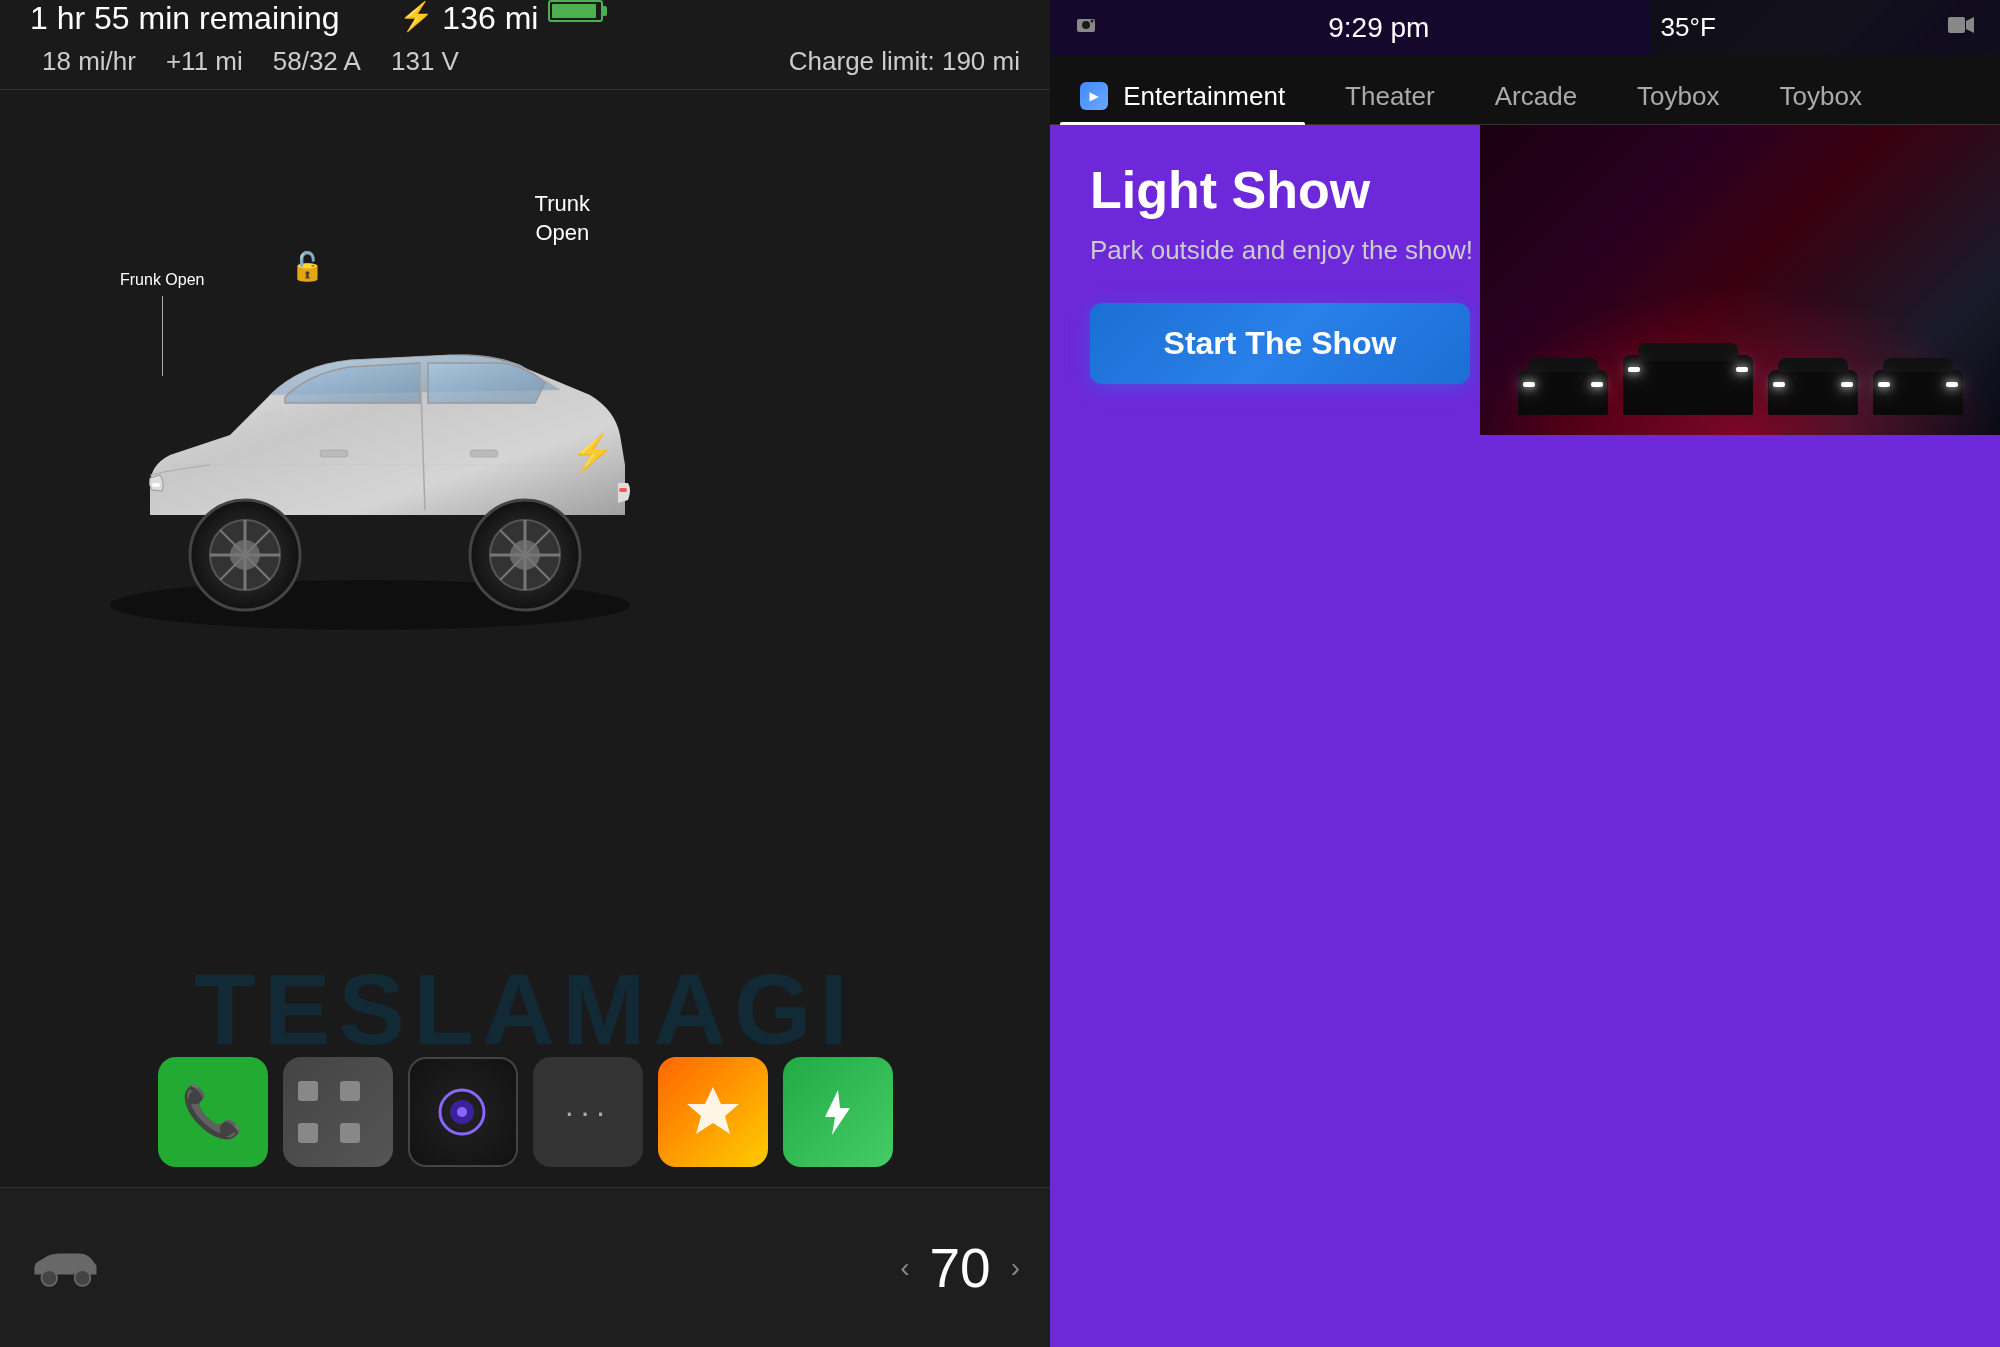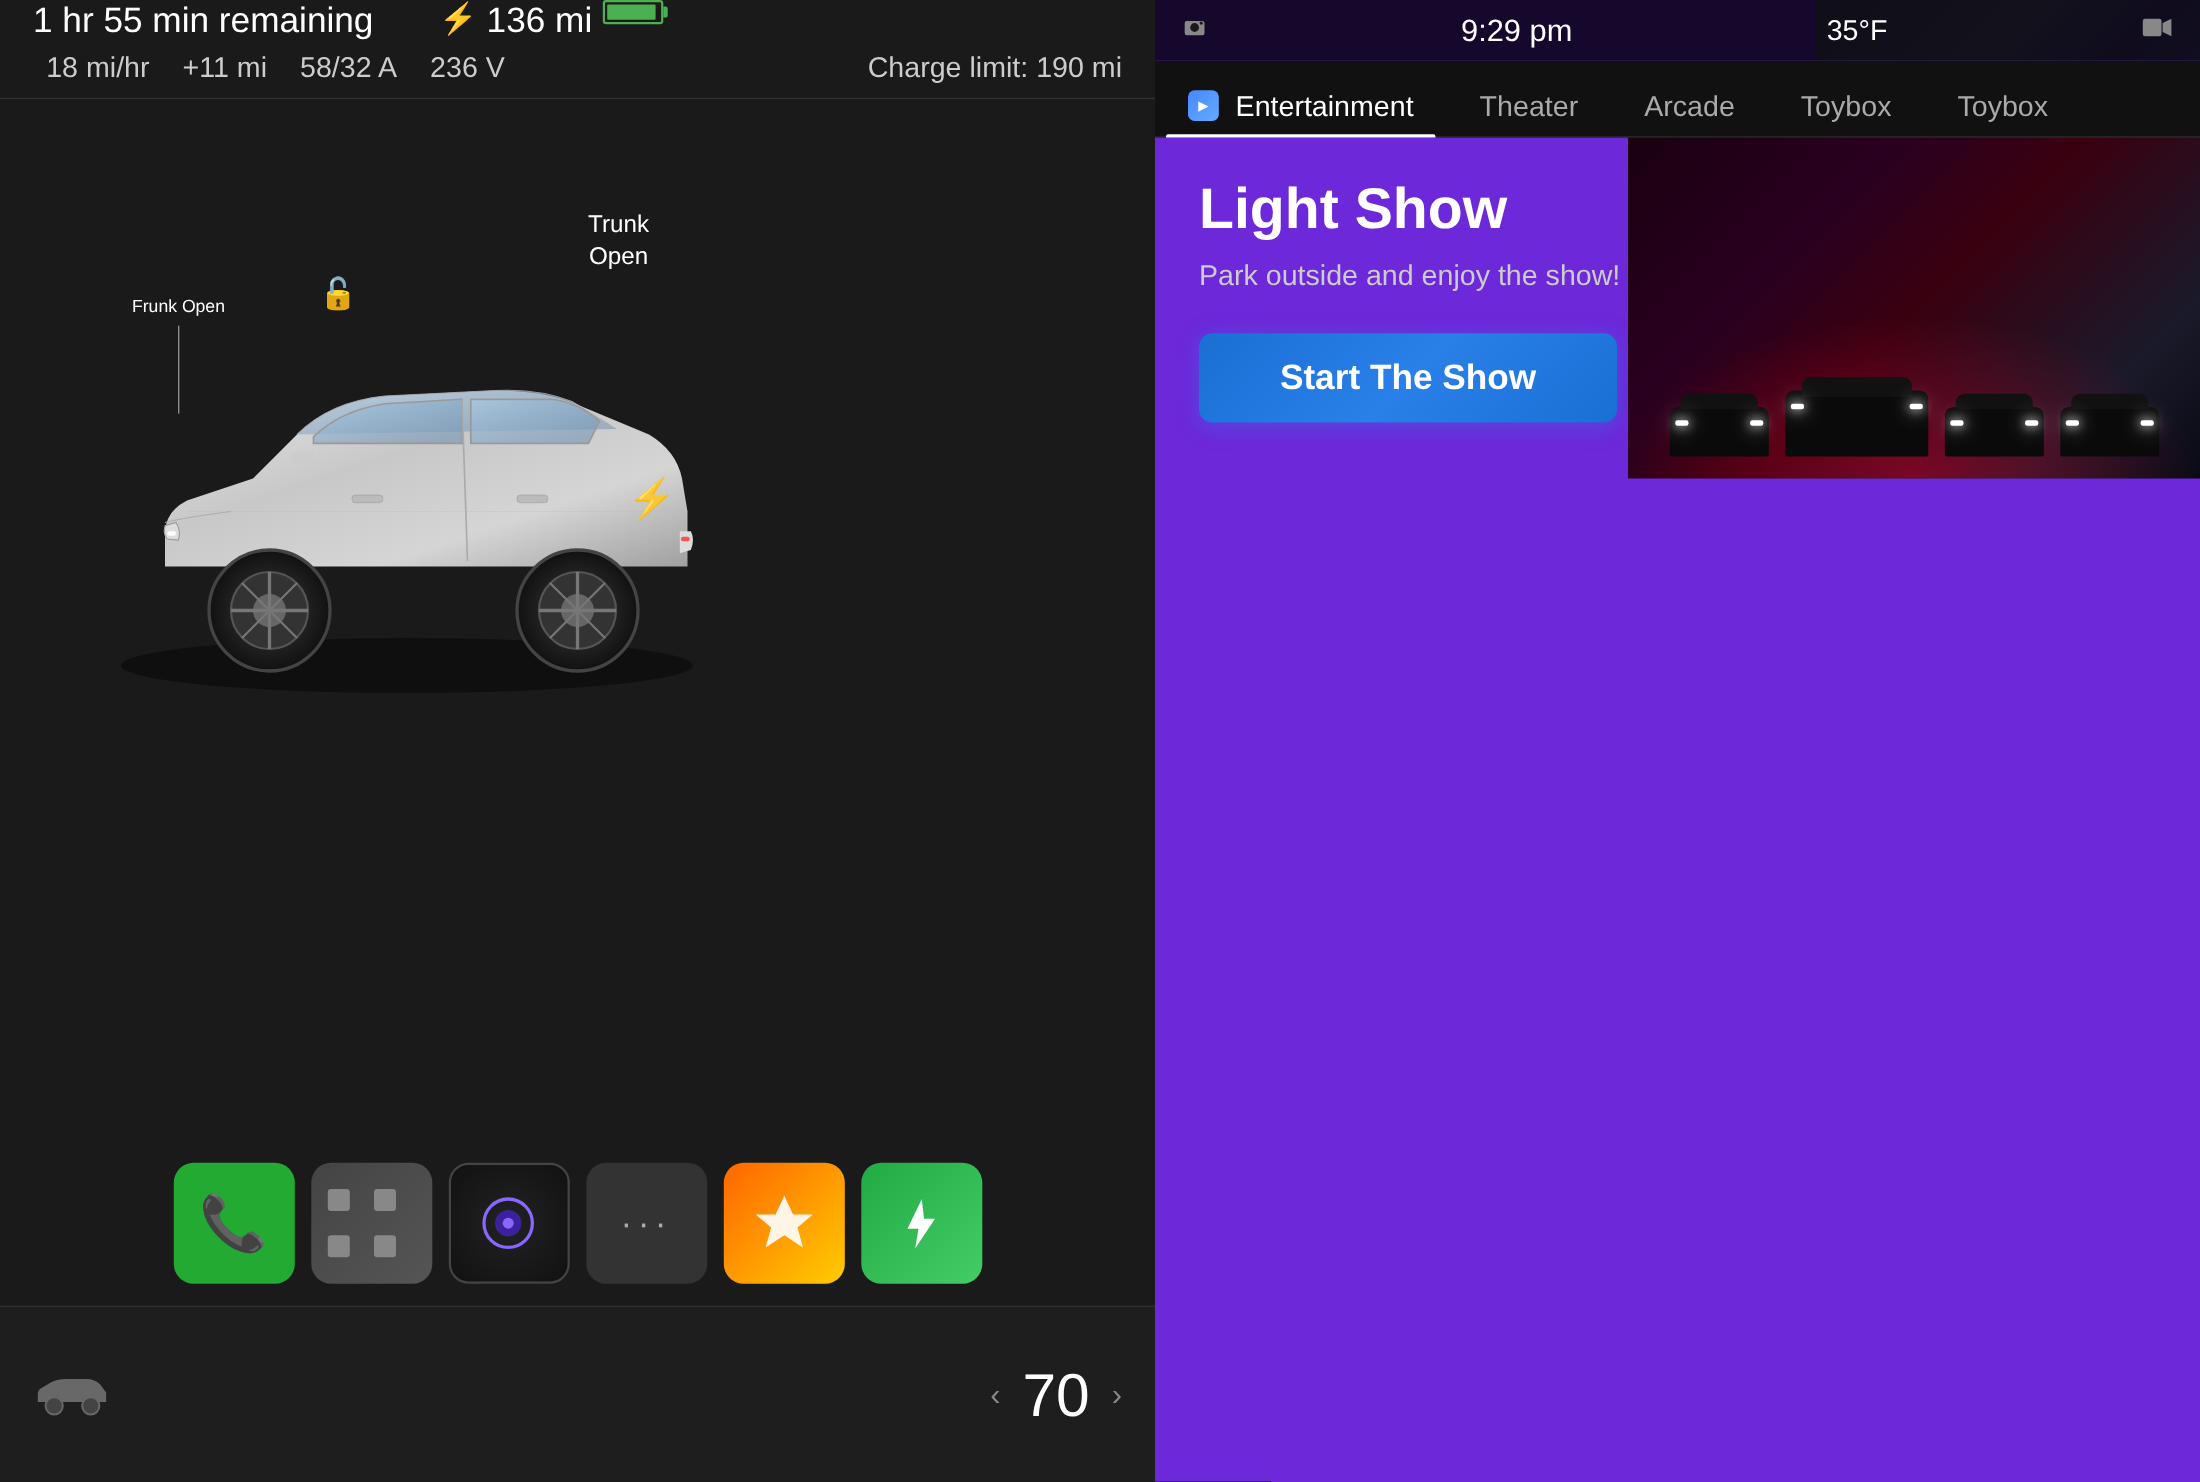--- a/index.html
+++ b/index.html
@@ -470,21 +470,21 @@
   <div class="status-bar-left">
     <span class="charge-time">1 hr 55 min remaining</span>
     <span class="charge-icon">⚡</span>
     <span class="charge-mi">136 mi</span>
     <span class="battery-bar"></span>
 
     <div class="charge-stats">
       <span class="charge-stat">18 mi/hr</span>
       <span class="charge-stat">+11 mi</span>
       <span class="charge-stat">58/32 A</span>
-      <span class="charge-stat">236 V</span>
+      <span class="charge-stat">131 V</span>
     </div>
 
     <div class="charge-limit">Charge limit: 190 mi</div>
   </div>
 
   <div class="car-area">
 
     <div class="frunk-label">
       <span>Frunk
 Open</span>
@@ -561,20 +561,21 @@
         <line x1="480" y1="295" x2="430" y2="345" stroke="#777" stroke-width="2"></line>
 
         <text x="500" y="230" font-size="36" fill="#4fc3f7" opacity="0.9">⚡</text>
       </svg>
     </div>
 
     <div class="lightning-icon"></div>
 
   </div>
 
+  <div class="watermark">TESLAMAGI</div>
 
   <div class="app-dock">
     <div class="dock-app phone">📞</div>
     <div class="dock-app apps" style="font-size:36px; color:#aaa; background: linear-gradient(135deg, #444,#555); display:grid; grid-template-columns:1fr 1fr; gap:4px; padding:15px;">
       <div style="width:20px;height:20px;background:#888;border-radius:3px;"></div>
       <div style="width:20px;height:20px;background:#888;border-radius:3px;"></div>
       <div style="width:20px;height:20px;background:#888;border-radius:3px;"></div>
       <div style="width:20px;height:20px;background:#888;border-radius:3px;"></div>
     </div>
     <div class="dock-app siri" style="background: radial-gradient(circle, #222, #111); border: 2px solid #444;">

